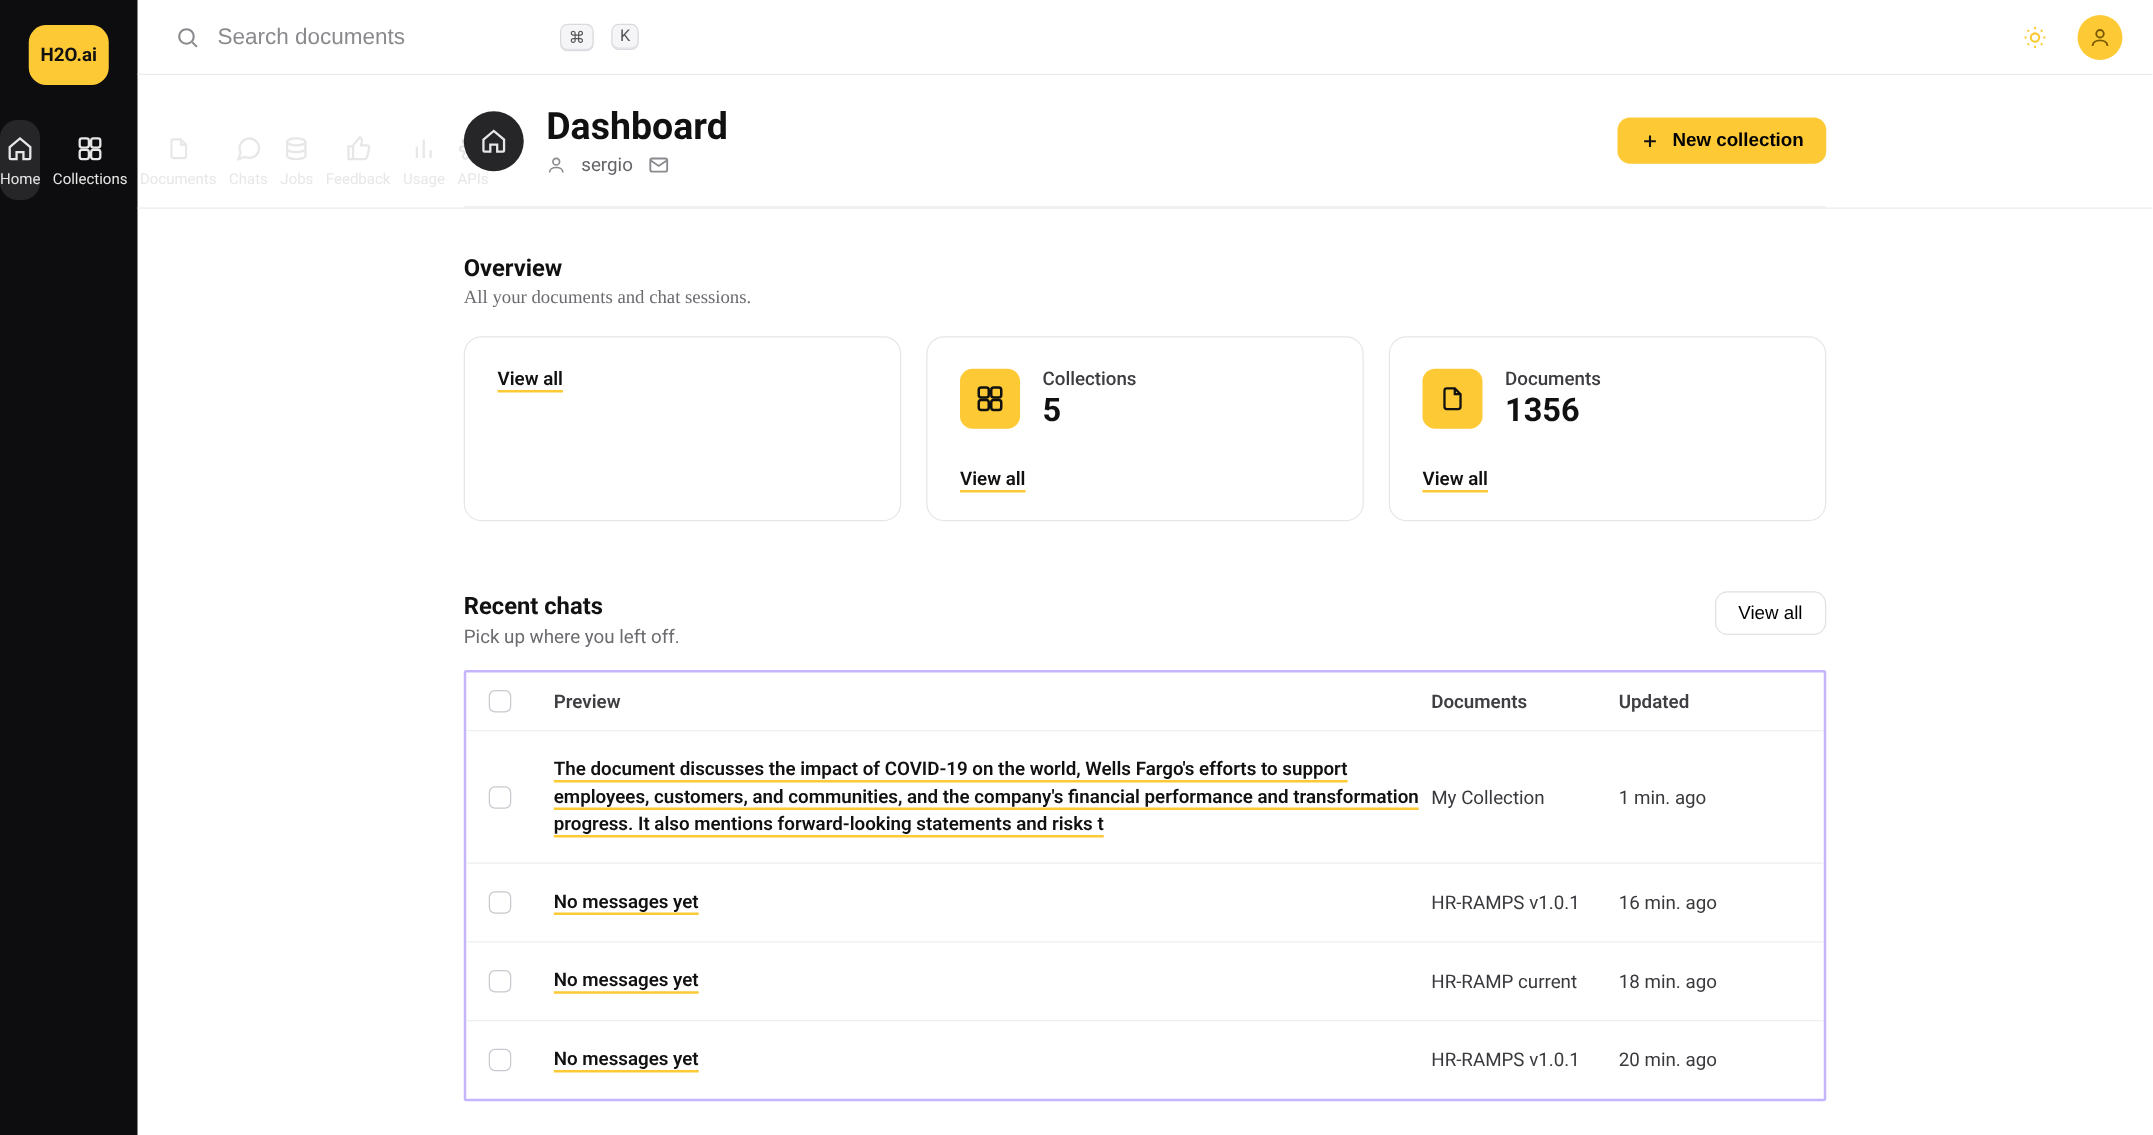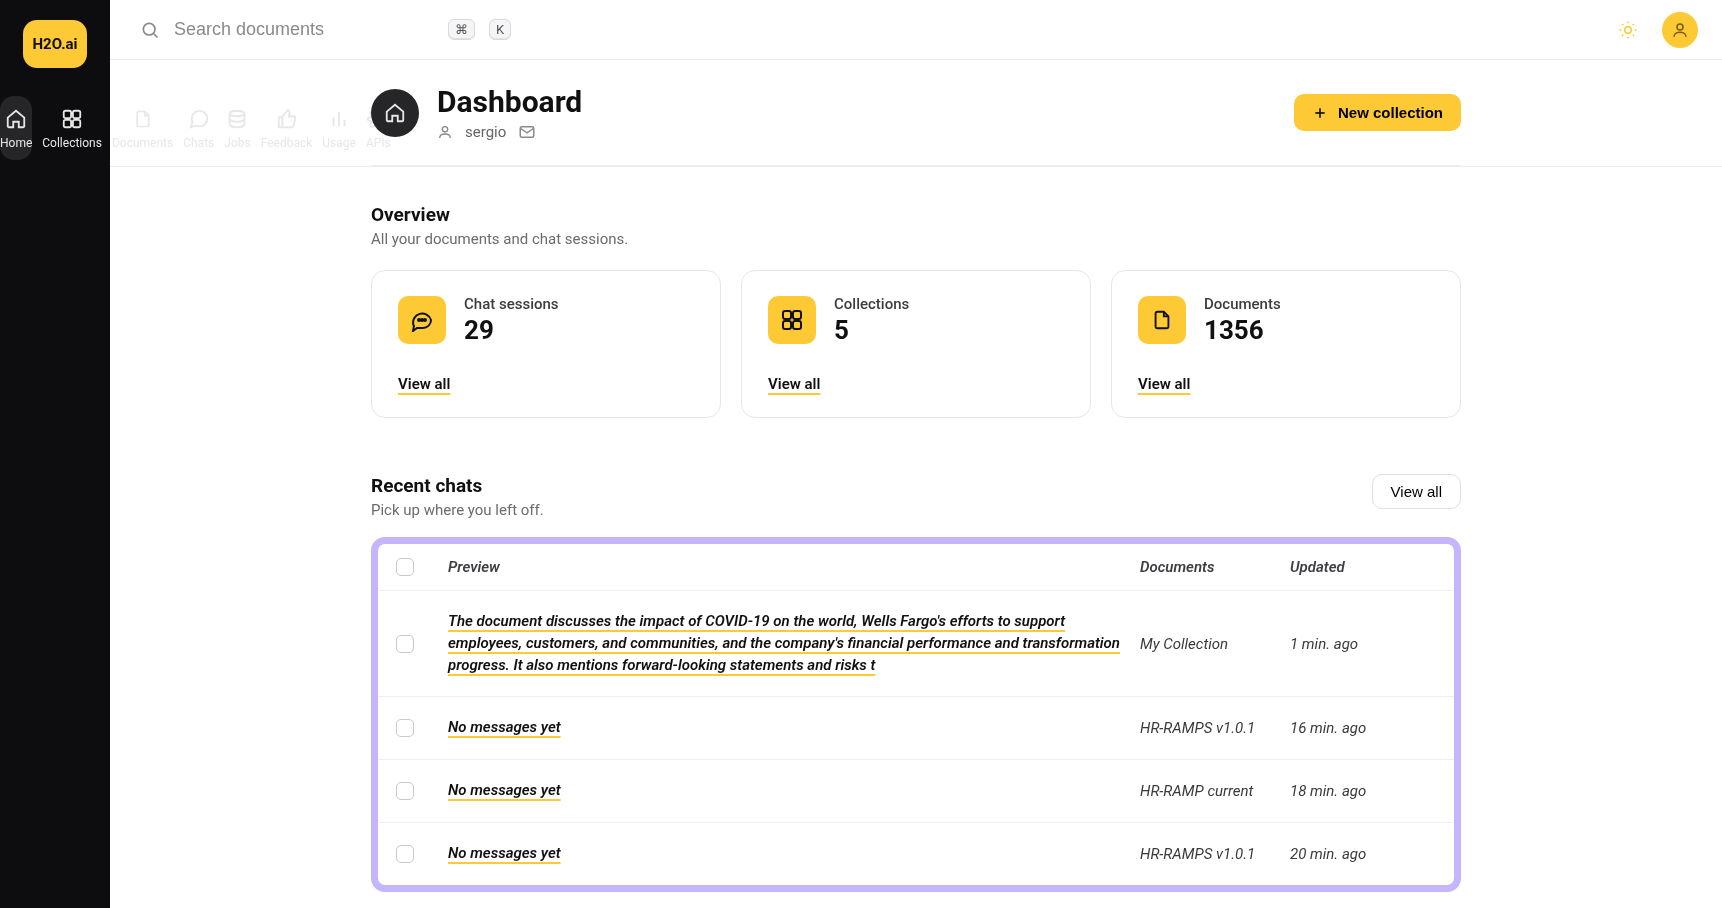--- a/index.html
+++ b/index.html
@@ -97,21 +97,21 @@
   .new-coll-btn {
     background:#fdc935; border:none; border-radius:10px; padding:10px 18px;
     font-size:15px; font-weight:600; display:flex; align-items:center; gap:10px; cursor:pointer;text-align:right;
   }
 
   .content-wrapper { width:1090px; margin: 0 auto; }
 
   
   .section-head { margin-top: 36px; }
   .section-head h2 { font-size:19px; font-weight:700; }
-  .section-head .sub { color:#6b6b70; font-size:15px; margin-top:4px; }
+  .section-head .sub { color:#6b6b70; font-size:15px; margin-top:4px;font-family:Liberation Serif, serif; }
   .cards { display:flex; gap:20px; margin-top:22px; }
   .card {
     flex:1; border:1px solid #e6e6eb; border-radius:14px; padding:24px 26px;
     display:flex; flex-direction:column; gap: 30px;
   }
   .card-top { display:flex; align-items:center; gap:18px; }
   .card-icon {
     width:48px; height:48px; border-radius:10px; background:#fdc935;
     display:flex; align-items:center; justify-content:center;
   }
@@ -123,23 +123,22 @@
     cursor:pointer; align-self:flex-start;
   }
 
   
   .recent-head { display:flex; align-items:flex-start; justify-content:space-between; margin-top:56px; }
   .view-all-btn {
     border:1px solid #e0e0e5; background:#fff; border-radius:10px; padding:8px 18px;
     font-size:15px; font-weight:500; cursor:pointer;
   }
   .table {
-    border:7px solid #c4b5fd; border-radius:14px; margin-top:18px; overflow:hidden;
+    border:2px solid #c4b5fd; border-radius:2px; margin-top:18px; overflow:hidden;
     font-size:15px;
-    font-style:italic;
   }
   .thead, .trow {
     display:grid;
     grid-template-columns: 56px 1fr 150px 150px;
     align-items:center;
   }
   .thead { padding: 14px 14px; color:#3f3f43; font-weight:600; border-bottom:1px solid #eceef0;}
   .trow { padding: 20px 14px; border-bottom:1px solid #eceef0; }
   .trow:last-child { border-bottom:none; }
   .checkbox {
@@ -320,34 +319,20 @@
 
   <div class="content-wrapper">
 
     <div class="section-head">
       <h2>Overview</h2>
       <div class="sub">All your documents and chat sessions.</div>
     </div>
     <div class="cards">
 
       <div class="card">
-        <div class="card-top">
-          <div class="card-icon">
-            <svg width="24" height="24" viewBox="0 0 24 24" fill="none" stroke="#111" stroke-width="2">
-                <path d="M21 12a8 8 0 0 1-8 8H7l-4 3 1-5-.5-.7A8 8 0 1 1 21 12z"></path>
-                <circle cx="9" cy="12" r="1" fill="#111"></circle>
-                <circle cx="12" cy="12" r="1" fill="#111"></circle>
-                <circle cx="15" cy="12" r="1" fill="#111"></circle>
-              </svg>
-          </div>
-          <div>
-            <div class="stat-label">Chat sessions</div>
-            <div class="stat-value">29</div>
-          </div>
-        </div>
         <span class="view-all-link">View all</span>
       </div>
 
       <div class="card">
         <div class="card-top">
           <div class="card-icon">
             <svg width="24" height="24" viewBox="0 0 24 24" fill="none" stroke="#111" stroke-width="2">
                 <rect x="3" y="3" width="8" height="8" rx="2"></rect>
                 <rect x="13" y="3" width="8" height="8" rx="2"></rect>
                 <rect x="3" y="13" width="8" height="8" rx="2"></rect>

